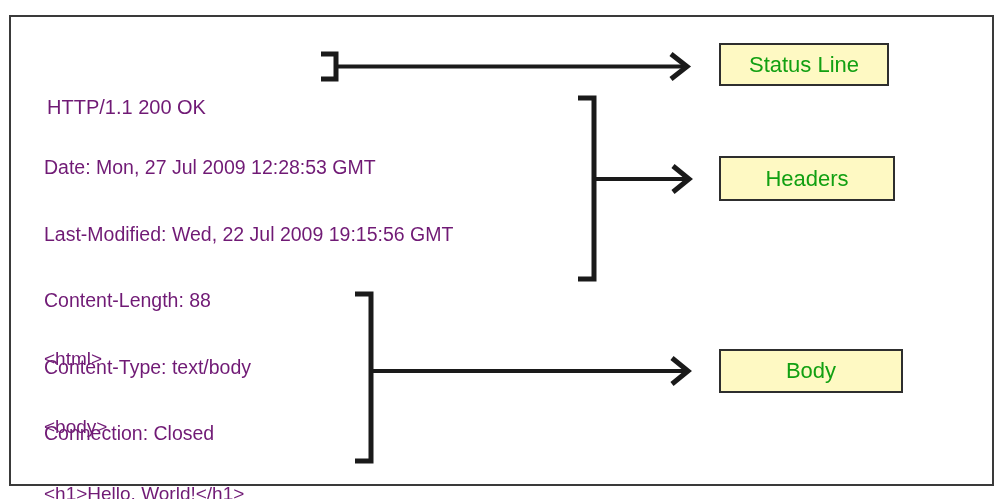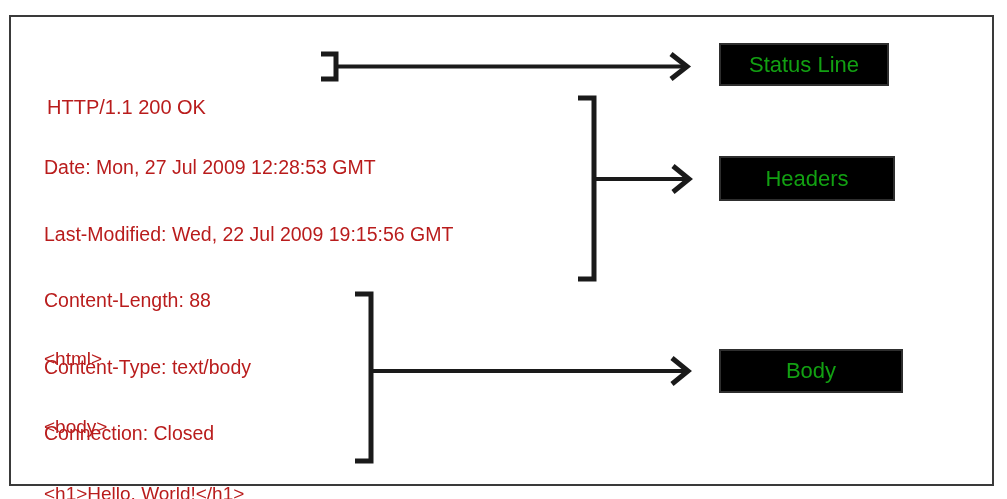--- a/index.html
+++ b/index.html
@@ -44,21 +44,21 @@
   }
 
   
   .msg-block {
     position: absolute;
     color: #12a012;
     white-space: pre;
     line-height: 1.0;
   }
   .msg-line {
-    color: #b91c1c;
+    color: #701a75;
     white-space: pre;
   }
 
   #status-line-block {
     left: 47px;
     top: 54px;
     font-size: 20px;
   }
   #status-line-block .msg-line { line-height: 26px; }
 
@@ -73,21 +73,21 @@
     left: 44px;
     top: 306px;
     font-size: 19px;
   }
   #body-block .msg-line { line-height: 29.5px; }
 
   
   .label-box {
     position: absolute;
     border: 2px solid #2e2e2e;
-    background: #000000;
+    background: #fef9c3;
     color: #12a012;
     font-size: 22px;
     display: flex;
     align-items: center;
     justify-content: center;
     box-sizing: border-box;
   }
   #label-status-line {
     left: 719px;
     top: 43px;

